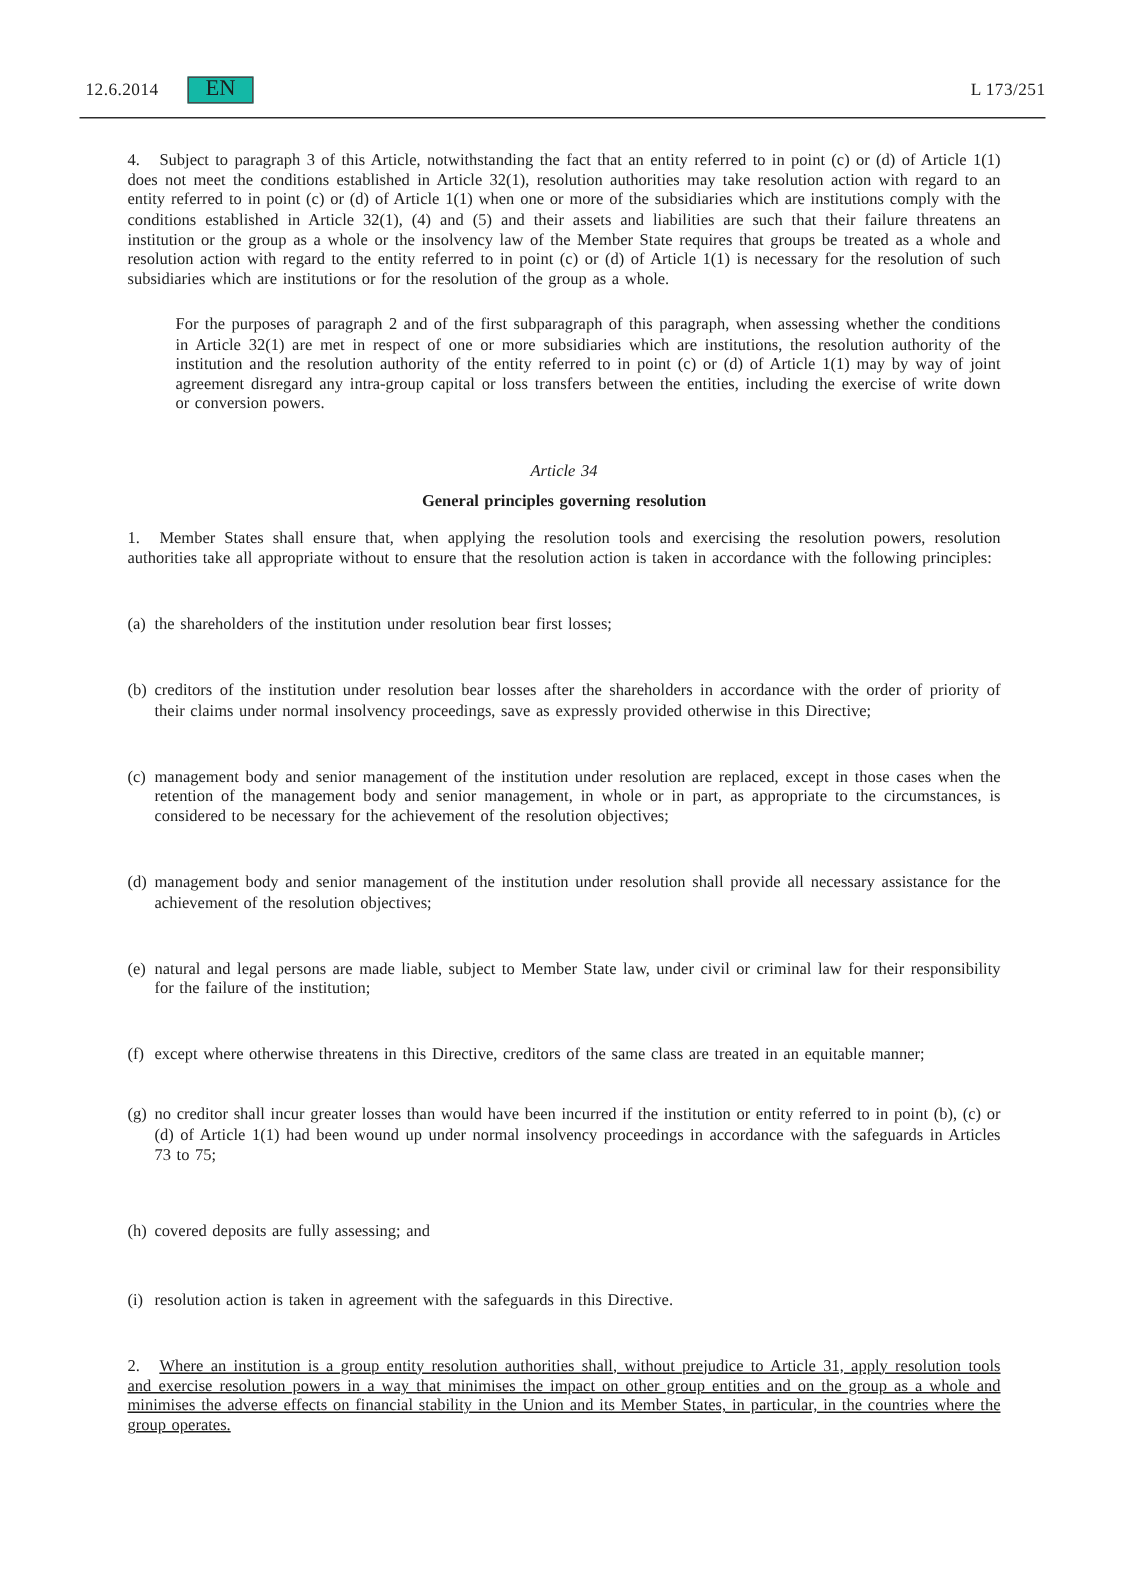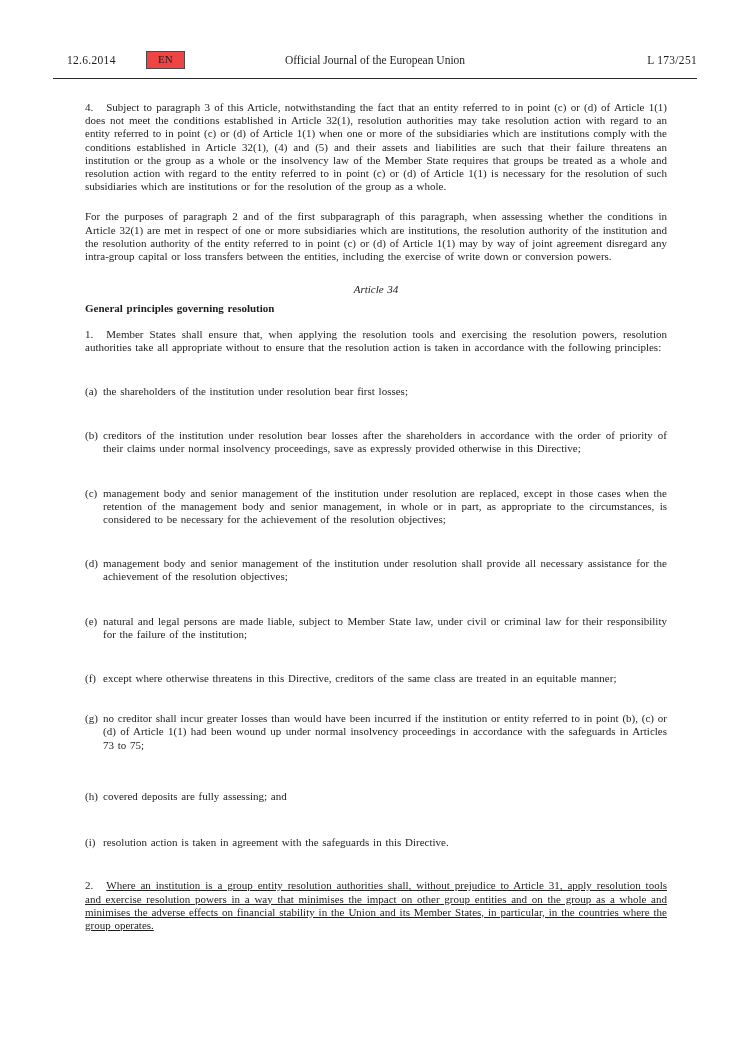--- a/index.html
+++ b/index.html
@@ -17,33 +17,33 @@
   }
   
   .header {
     position: relative;
     margin: 52px 53px 0 53px;
     height: 17px;
     font-size: 11.5px;
   }
   .h-date {
     position: absolute;
-    left: 14px;
+    left: 4px;
     top: 2px;
     letter-spacing: 0.3px;
   }
   .en-box {
     position: absolute;
-    left: 93px;
+    left: 72px;
     top: -1px;
     border: 1px solid #4a4a4a;
     padding: 0 11px 2px 11px;
-    font-size: 11px;
+    font-size: 15px;
     line-height: 14px;
-    background: #ef4444;
+    background: #14b8a6;
   }
   .h-title {
     display: block;
     text-align: center;
     padding-top: 2px;
   }
   .h-ref {
     position: absolute;
     right: 0;
     top: 2px;
@@ -60,31 +60,31 @@
     font-size: 11px;
     line-height: 13.2px;
     text-align: justify;
     word-spacing: 0.09em;
   }
   .para { margin: 0; }
   .pnum {
     display: inline-block;
     margin-right: 13px;
   }
-  .mt-sub     { margin-top: 17px; }
-  .mt-artnum  { margin-top: 20px; }
+  .mt-sub     { margin-top: 17px; margin-left: 32px; }
+  .mt-artnum  { margin-top: 32px; }
   .mt-arttitle{ margin-top: 6px; }
   .mt-p1      { margin-top: 12px; }
   .mt-p2      { margin-top: 30px; text-decoration: underline; }
   .art-num {
     text-align: center;
     font-style: italic;
   }
   .art-title {
-    text-align: left;
+    text-align: center;
     font-weight: bold;
   }
   .points { margin: 0; padding: 0; }
   .point {
     display: flex;
     margin-top: 31px;
   }
   .point.mt-g { margin-top: 27px; }
   .point.mt-h { margin-top: 38px; }
   .point.mt-i { margin-top: 33px; }
@@ -96,21 +96,20 @@
     flex: 1;
     text-align: justify;
   }
 </style>
 </head>
 <body>
 
 <div class="header">
   <span class="h-date">12.6.2014</span>
   <span class="en-box">EN</span>
-  <span class="h-title">Official Journal of the European Union</span>
   <span class="h-ref">L 173/251</span>
 </div>
 <hr class="rule">
 
 <div class="content">
 
   <p class="para"><span class="pnum">4.</span><span>Subject to paragraph 3 of this Article, notwithstanding the fact that an entity referred to in point (c) or (d) of Article 1(1) does not meet the conditions established in Article 32(1), resolution authorities may take resolution action with regard to an entity referred to in point (c) or (d) of Article 1(1) when one or more of the subsidiaries which are institutions comply with the conditions established in Article 32(1), (4) and (5) and their assets and liabilities are such that their failure threatens an institution or the group as a whole or the insolvency law of the Member State requires that groups be treated as a whole and resolution action with regard to the entity referred to in point (c) or (d) of Article 1(1) is necessary for the resolution of such subsidiaries which are institutions or for the resolution of the group as a whole.</span></p>
 
   <p class="para mt-sub">For the purposes of paragraph 2 and of the first subparagraph of this paragraph, when assessing whether the conditions in Article 32(1) are met in respect of one or more subsidiaries which are institutions, the resolution authority of the institution and the resolution authority of the entity referred to in point (c) or (d) of Article 1(1) may by way of joint agreement disregard any intra-group capital or loss transfers between the entities, including the exercise of write down or conversion powers.</p>
 

